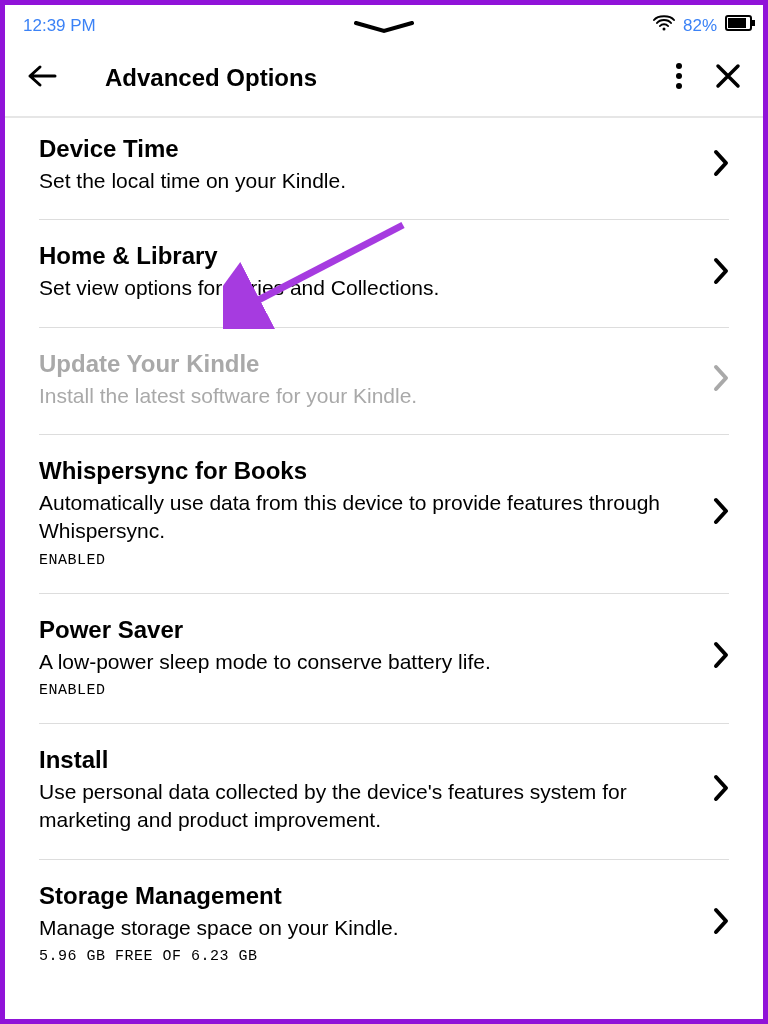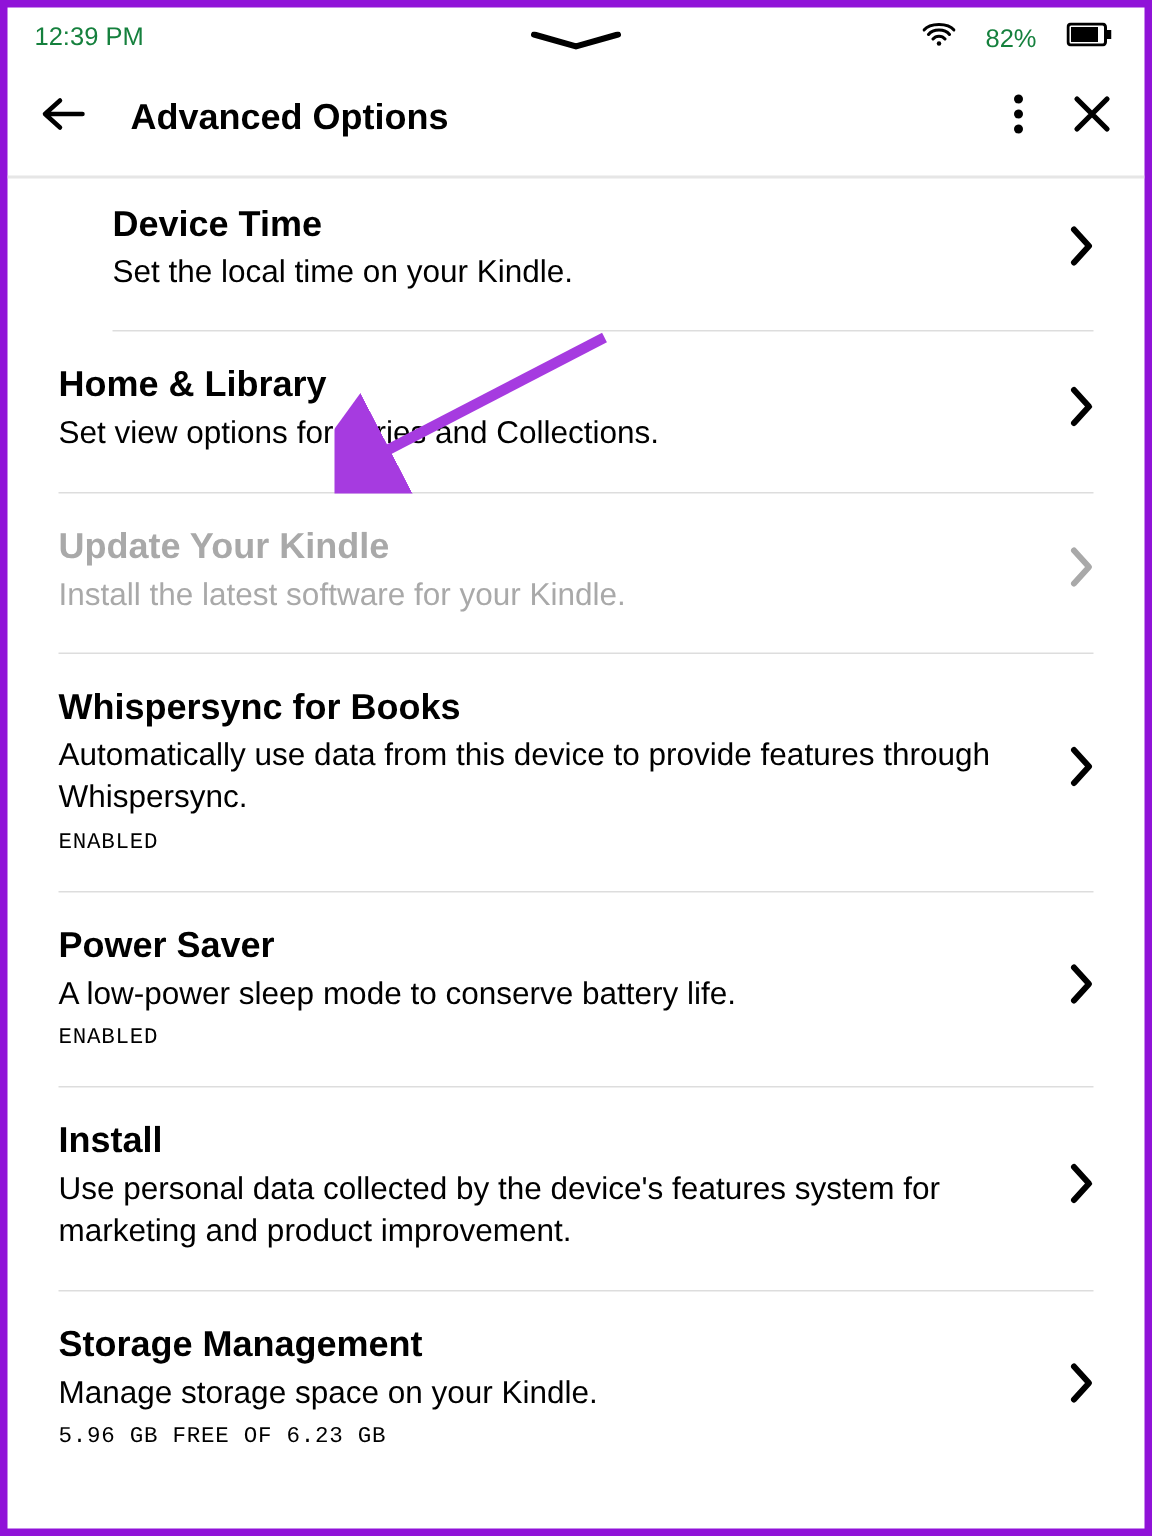--- a/index.html
+++ b/index.html
@@ -8,49 +8,49 @@
       width: 768px;
       height: 1024px;
       background: #fff;
       border: 5px solid #9013d8;
       position: relative;
       overflow: hidden;
     }
     .status-bar {
       display: flex;
       justify-content: space-between;
-      align-items: flex-start;
-      padding: 10px 22px 6px 18px;
+      align-items: center;
+      padding: 10px 8px 6px 18px;
       font-size: 17px;
-      color: #15803d;
+      color: #3b82f6;
     }
     .status-right {
       display: flex;
       align-items: center;
-      gap: 20px;
+      gap: 8px;
     }
     .swipe-handle {
       position: absolute;
       top: 16px;
       left: 50%;
       transform: translateX(-50%);
       width: 60px;
       height: 14px;
     }
     .header {
       display: flex;
       align-items: center;
       justify-content: space-between;
       padding: 20px 22px 22px 22px;
       border-bottom: 2px solid #e6e6e6;
     }
     .header-left {
       display: flex;
       align-items: center;
-      gap: 30px;
+      gap: 48px;
     }
     .header-title {
       font-size: 24px;
       font-weight: 700;
       color: #000;
     }
     .header-right {
       display: flex;
       align-items: center;
       gap: 32px;
@@ -58,21 +58,21 @@
     .list {
       padding: 0 34px;
     }
     .row {
       display: flex;
       align-items: center;
       justify-content: space-between;
       padding: 22px 0 24px 0;
       border-bottom: 1px solid #ddd;
     }
-    .row:first-child { padding-top: 17px; margin-left: 36px; }
+    .row:first-child { padding-top: 17px; }
     .row-text {
       flex: 1;
       padding-right: 20px;
     }
     .row-title {
       font-size: 24px;
       font-weight: 700;
       color: #000;
       margin-bottom: 4px;
     }

